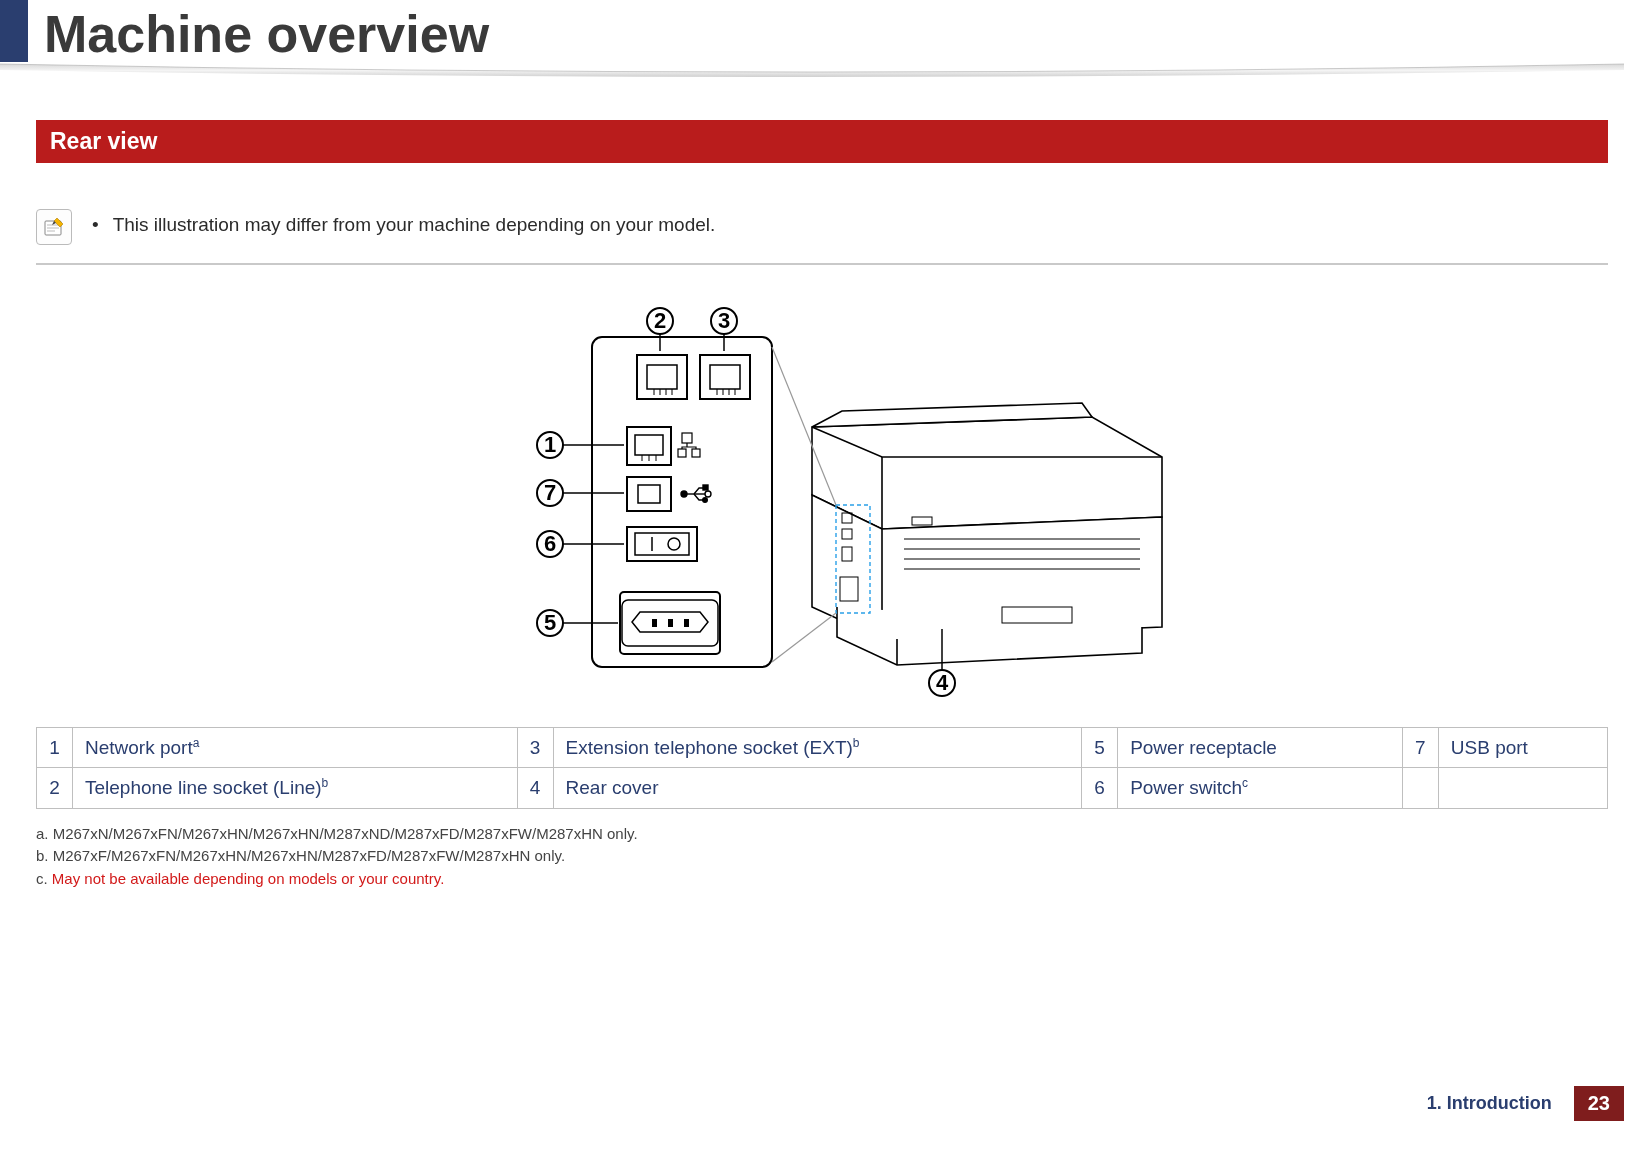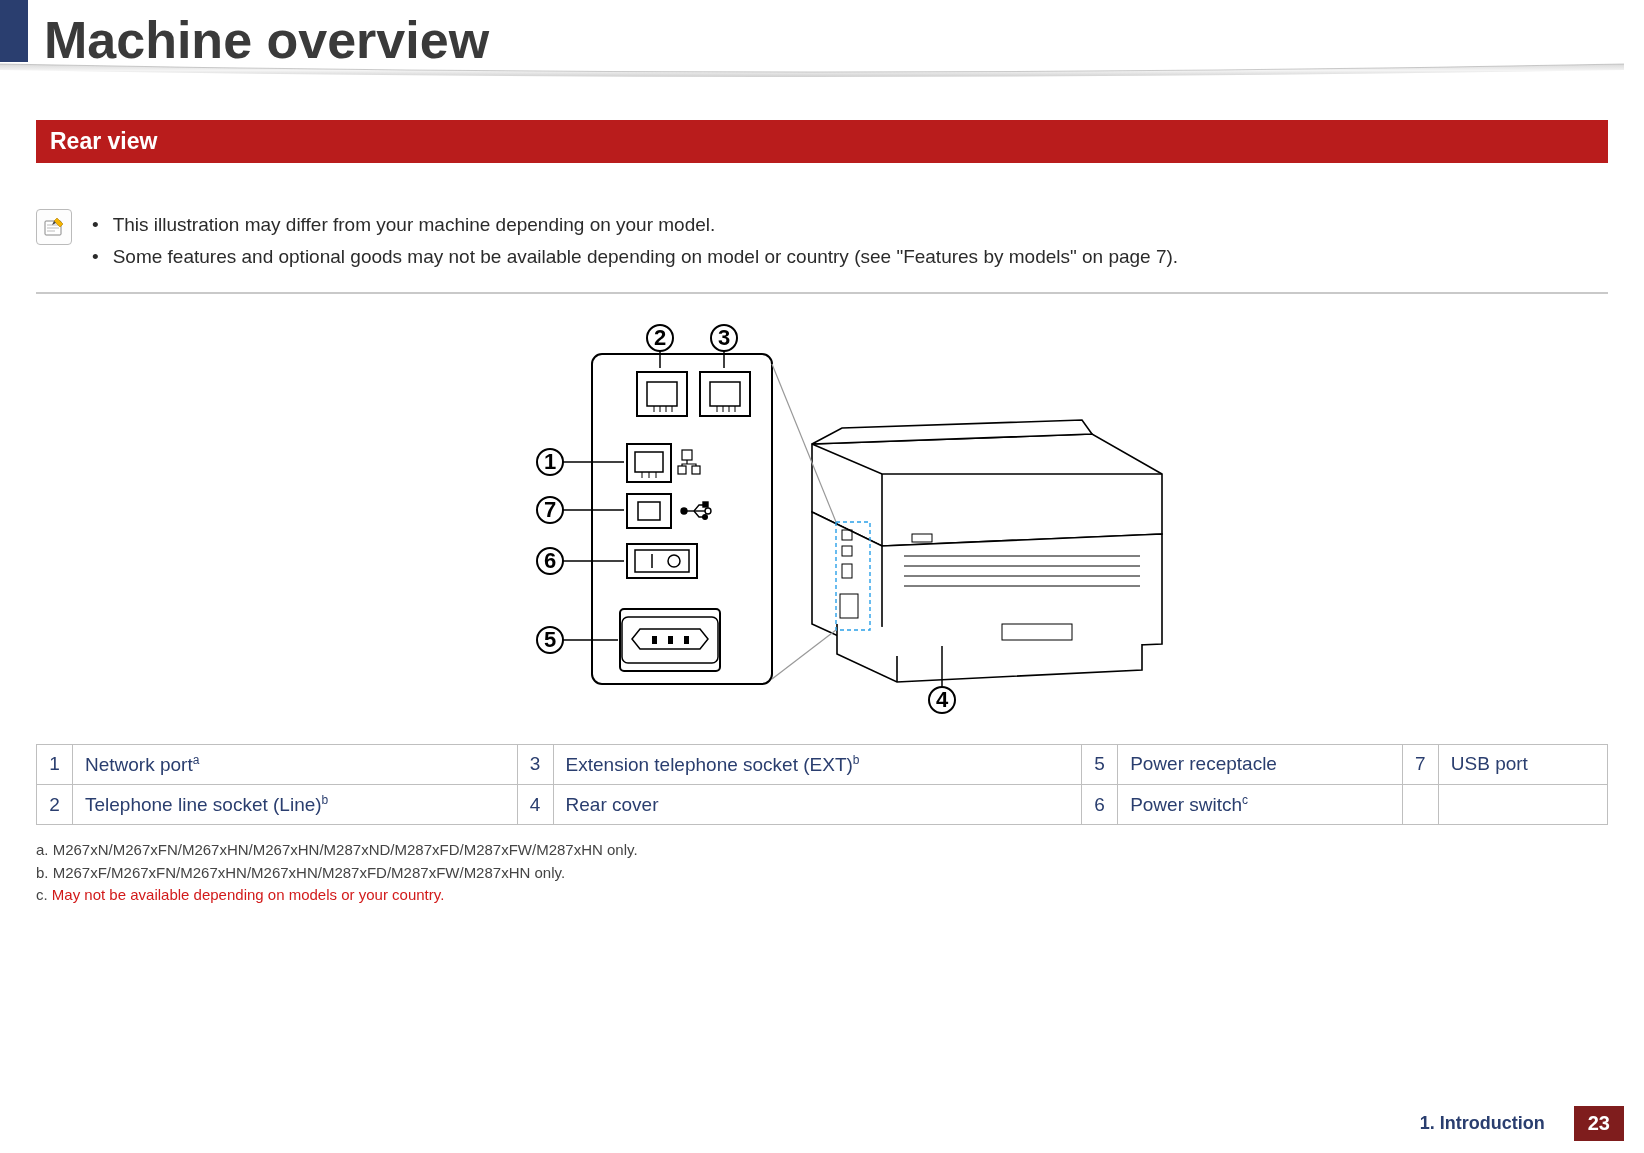--- a/index.html
+++ b/index.html
@@ -21,21 +21,21 @@
     left: 0;
     top: 0;
     width: 28px;
     height: 62px;
     background: #2a3e6f;
   }
   .header-title {
     font-size: 52px;
     font-weight: bold;
     color: #3a3a3a;
-    padding-top: 10px;
+    padding-top: 4px;
     padding-left: 4px;
   }
   .header-underline {
     position: absolute;
     top: 62px;
     left: 0;
     right: 20px;
     height: 18px;
   }
   .header-underline svg { width: 100%; height: 100%; }
@@ -49,21 +49,21 @@
     font-weight: 600;
     padding: 8px 14px;
     margin-bottom: 40px;
   }
   .note-block {
     display: flex;
     align-items: flex-start;
     gap: 20px;
     padding: 6px 0 18px 0;
     border-bottom: 2px solid #c9c9c9;
-    margin-bottom: 30px;
+    margin-bottom: 42px;
   }
   .note-icon {
     width: 36px;
     height: 36px;
     border: 1px solid #bbb;
     border-radius: 4px;
     display: flex;
     align-items: center;
     justify-content: center;
     background: #fdfdfd;
@@ -107,25 +107,25 @@
   .parts-table td.label { color: #2a3e6f; }
   .parts-table sup.fn { font-size: 12px; color: #2a3e6f; }
   .footnotes {
     font-size: 15px;
     color: #444;
     line-height: 1.5;
   }
   .footnotes .fn-red { color: #d21a1a; }
   .footer {
     position: absolute;
-    bottom: 12px;
+    bottom: 32px;
     right: 20px;
     display: flex;
     align-items: center;
-    gap: 15px;
+    gap: 8px;
   }
   .footer-text {
     font-size: 18px;
     font-weight: bold;
     color: #2a3e6f;
     padding-right: 14px;
   }
   .footer-page {
     background: #7f1d1d;
     color: #fff;
@@ -163,21 +163,20 @@
     <div class="note-icon">
       <svg viewBox="0 0 24 24">
         <rect x="3" y="6" width="16" height="14" rx="1" fill="#fff" stroke="#888" stroke-width="1"></rect>
         <path d="M5 10 h12 M5 13 h12 M5 16 h8" stroke="#bbb" stroke-width="1"></path>
         <path d="M15 3 L21 9 L18 12 L12 6 Z" fill="#f4b400" stroke="#b07c00" stroke-width="0.6"></path>
         <path d="M12 6 L10 10 L14 8 Z" fill="#444"></path>
       </svg>
     </div>
     <ul class="note-list">
       <li>This illustration may differ from your machine depending on your model.</li>
-      <li>Some features and optional goods may not be available depending on model or country (see "Features by models" on page 7).</li>
     </ul>
   </div>
 
   <div class="illustration">
     <svg width="760" height="390" viewBox="0 0 760 390">
 
       <g>
         <rect x="150" y="30" width="180" height="330" rx="10" fill="#fff" stroke="#000" stroke-width="2"></rect>
 
         <g>

